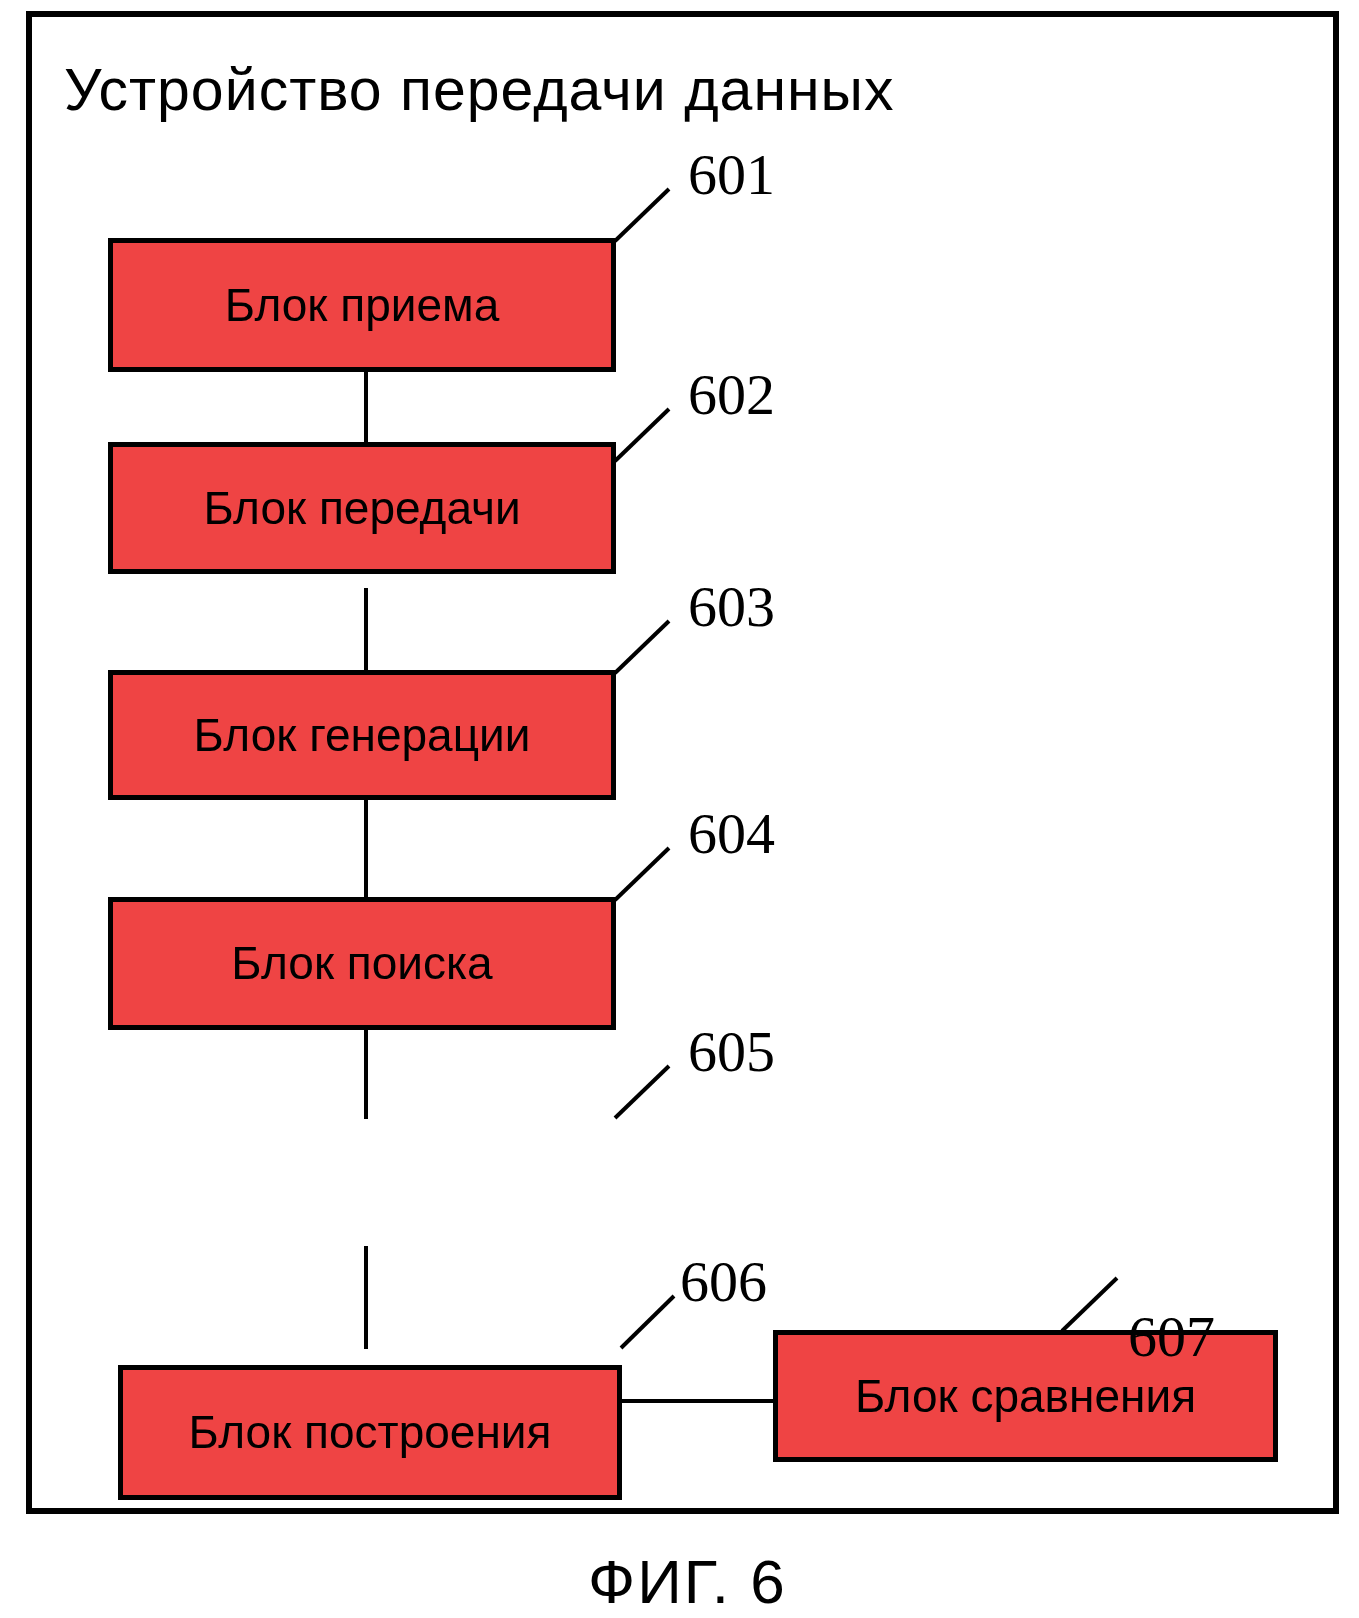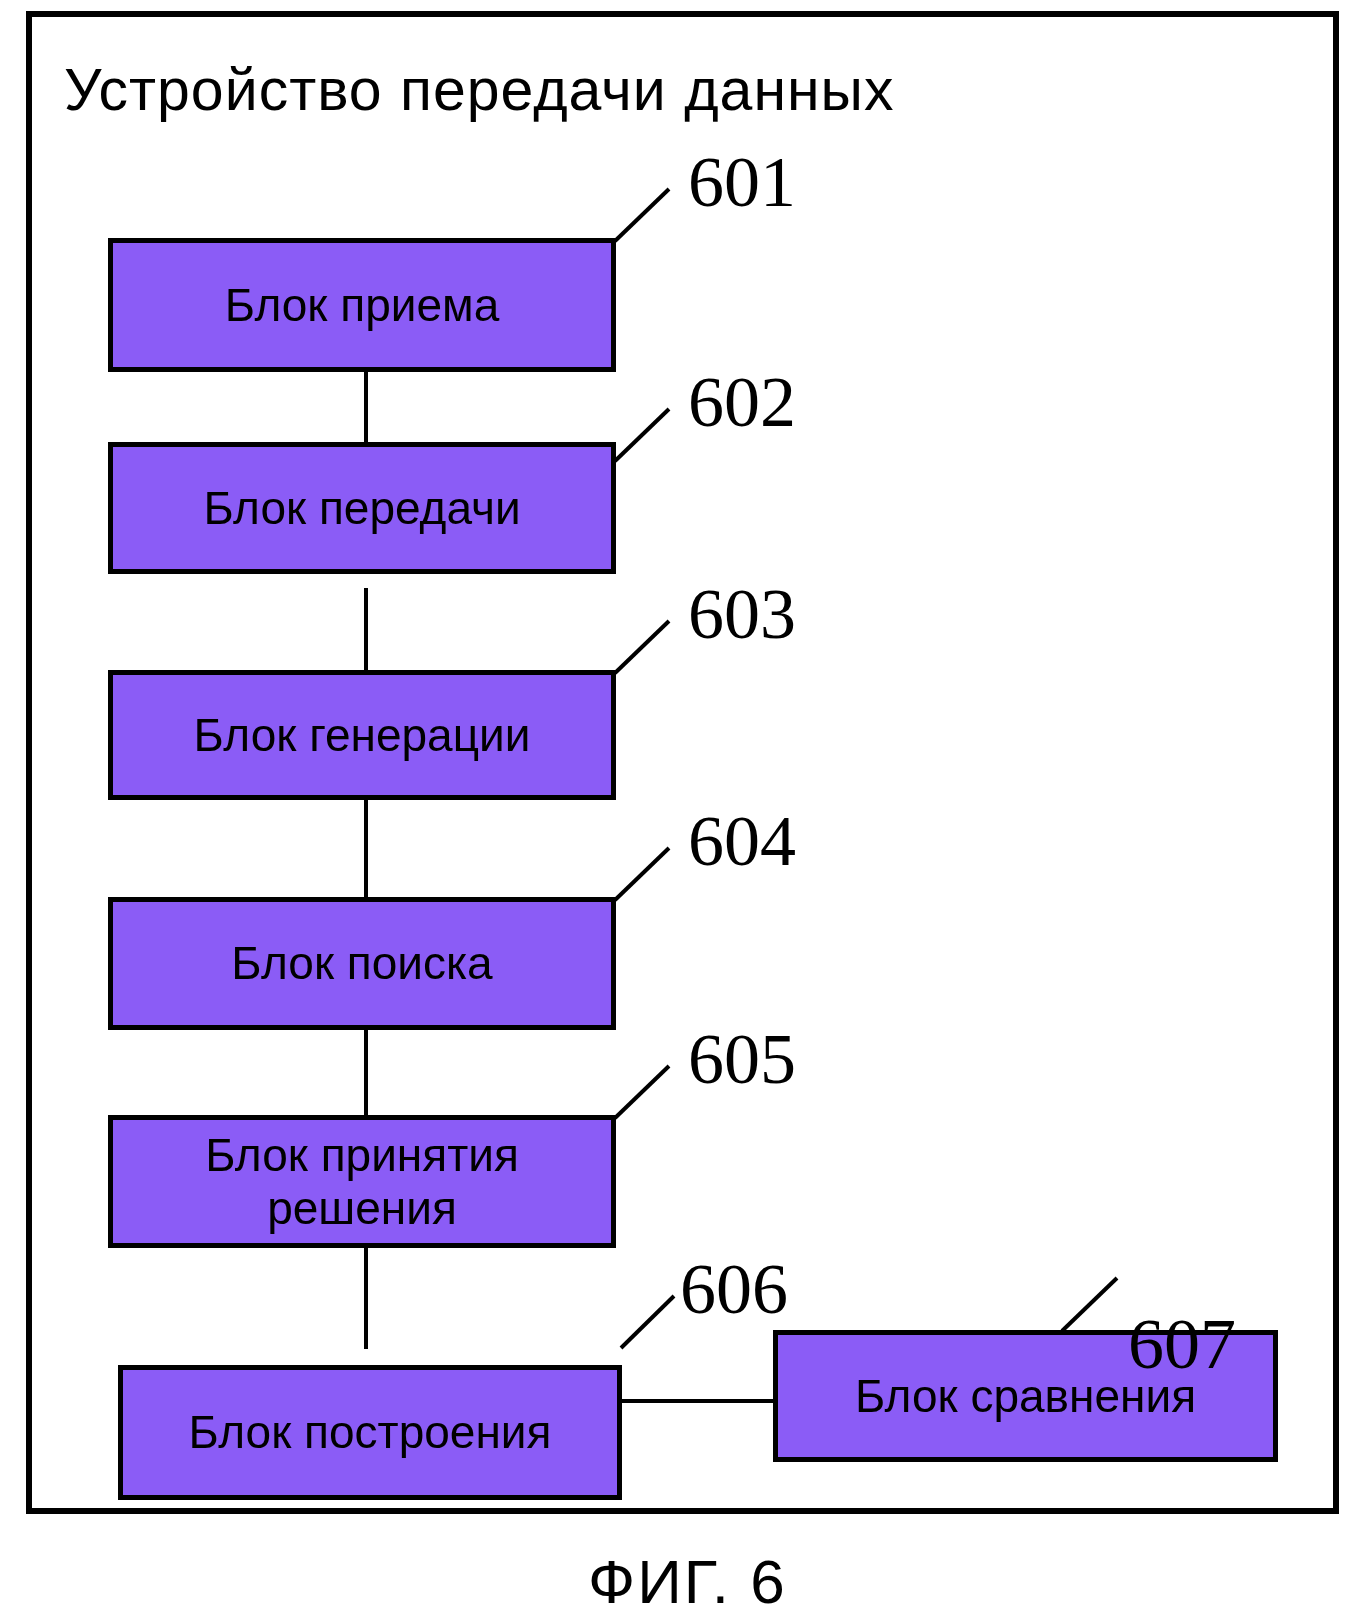--- a/index.html
+++ b/index.html
@@ -16,37 +16,37 @@
     width: 1313px; height: 1503px;
     border: 6px solid #000; box-sizing: border-box;
   }
   .title {
     position: absolute; left: 64px; top: 56px;
     font-size: 59px; letter-spacing: 1px; white-space: nowrap;
   }
   .box {
     position: absolute;
     border: 5px solid #000; box-sizing: border-box;
-    background: #8b5cf6;
+    background: #ef4444;
     display: flex; align-items: center; justify-content: center;
     text-align: center;
     font-size: 46px; line-height: 1.15;
     padding: 12px 22px;
   }
   .b601 { left: 108px; top: 238px;  width: 508px; height: 134px; }
   .b602 { left: 108px; top: 442px;  width: 508px; height: 132px; }
   .b603 { left: 108px; top: 670px;  width: 508px; height: 130px; }
   .b604 { left: 108px; top: 897px;  width: 508px; height: 133px; }
   .b605 { left: 108px; top: 1115px; width: 508px; height: 133px; }
   .b606 { left: 118px; top: 1345px; width: 504px; height: 135px; margin-top: 20px; }
   .b607 { left: 773px; top: 1330px; width: 505px; height: 132px; text-align: center; }
   .ref {
     position: absolute;
     font-family: "Liberation Serif", serif;
-    font-size: 72px; line-height: 1; white-space: nowrap;
+    font-size: 58px; line-height: 1; white-space: nowrap;
   }
   .r601 { left: 688px;  top: 146px; }
   .r602 { left: 688px;  top: 366px; }
   .r603 { left: 688px;  top: 578px; }
   .r604 { left: 688px;  top: 805px; }
   .r605 { left: 688px;  top: 1023px; }
   .r606 { left: 680px;  top: 1253px; }
   .r607 { left: 1128px; top: 1308px; }
   .caption {
     position: absolute; left: 588px; top: 1546px;
@@ -86,23 +86,20 @@
   </div>
   <div class="box b602">
     <span>Блок передачи</span>
   </div>
   <div class="box b603">
     <span>Блок генерации</span>
   </div>
   <div class="box b604">
     <span>Блок поиска</span>
   </div>
-  <div class="box b605">
-    <span>Блок принятия решения</span>
-  </div>
   <div class="box b606">
     <span>Блок построения</span>
   </div>
   <div class="box b607">
     <span>Блок сравнения</span>
   </div>
 
   <div class="ref r601">601</div>
   <div class="ref r602">602</div>
   <div class="ref r603">603</div>

